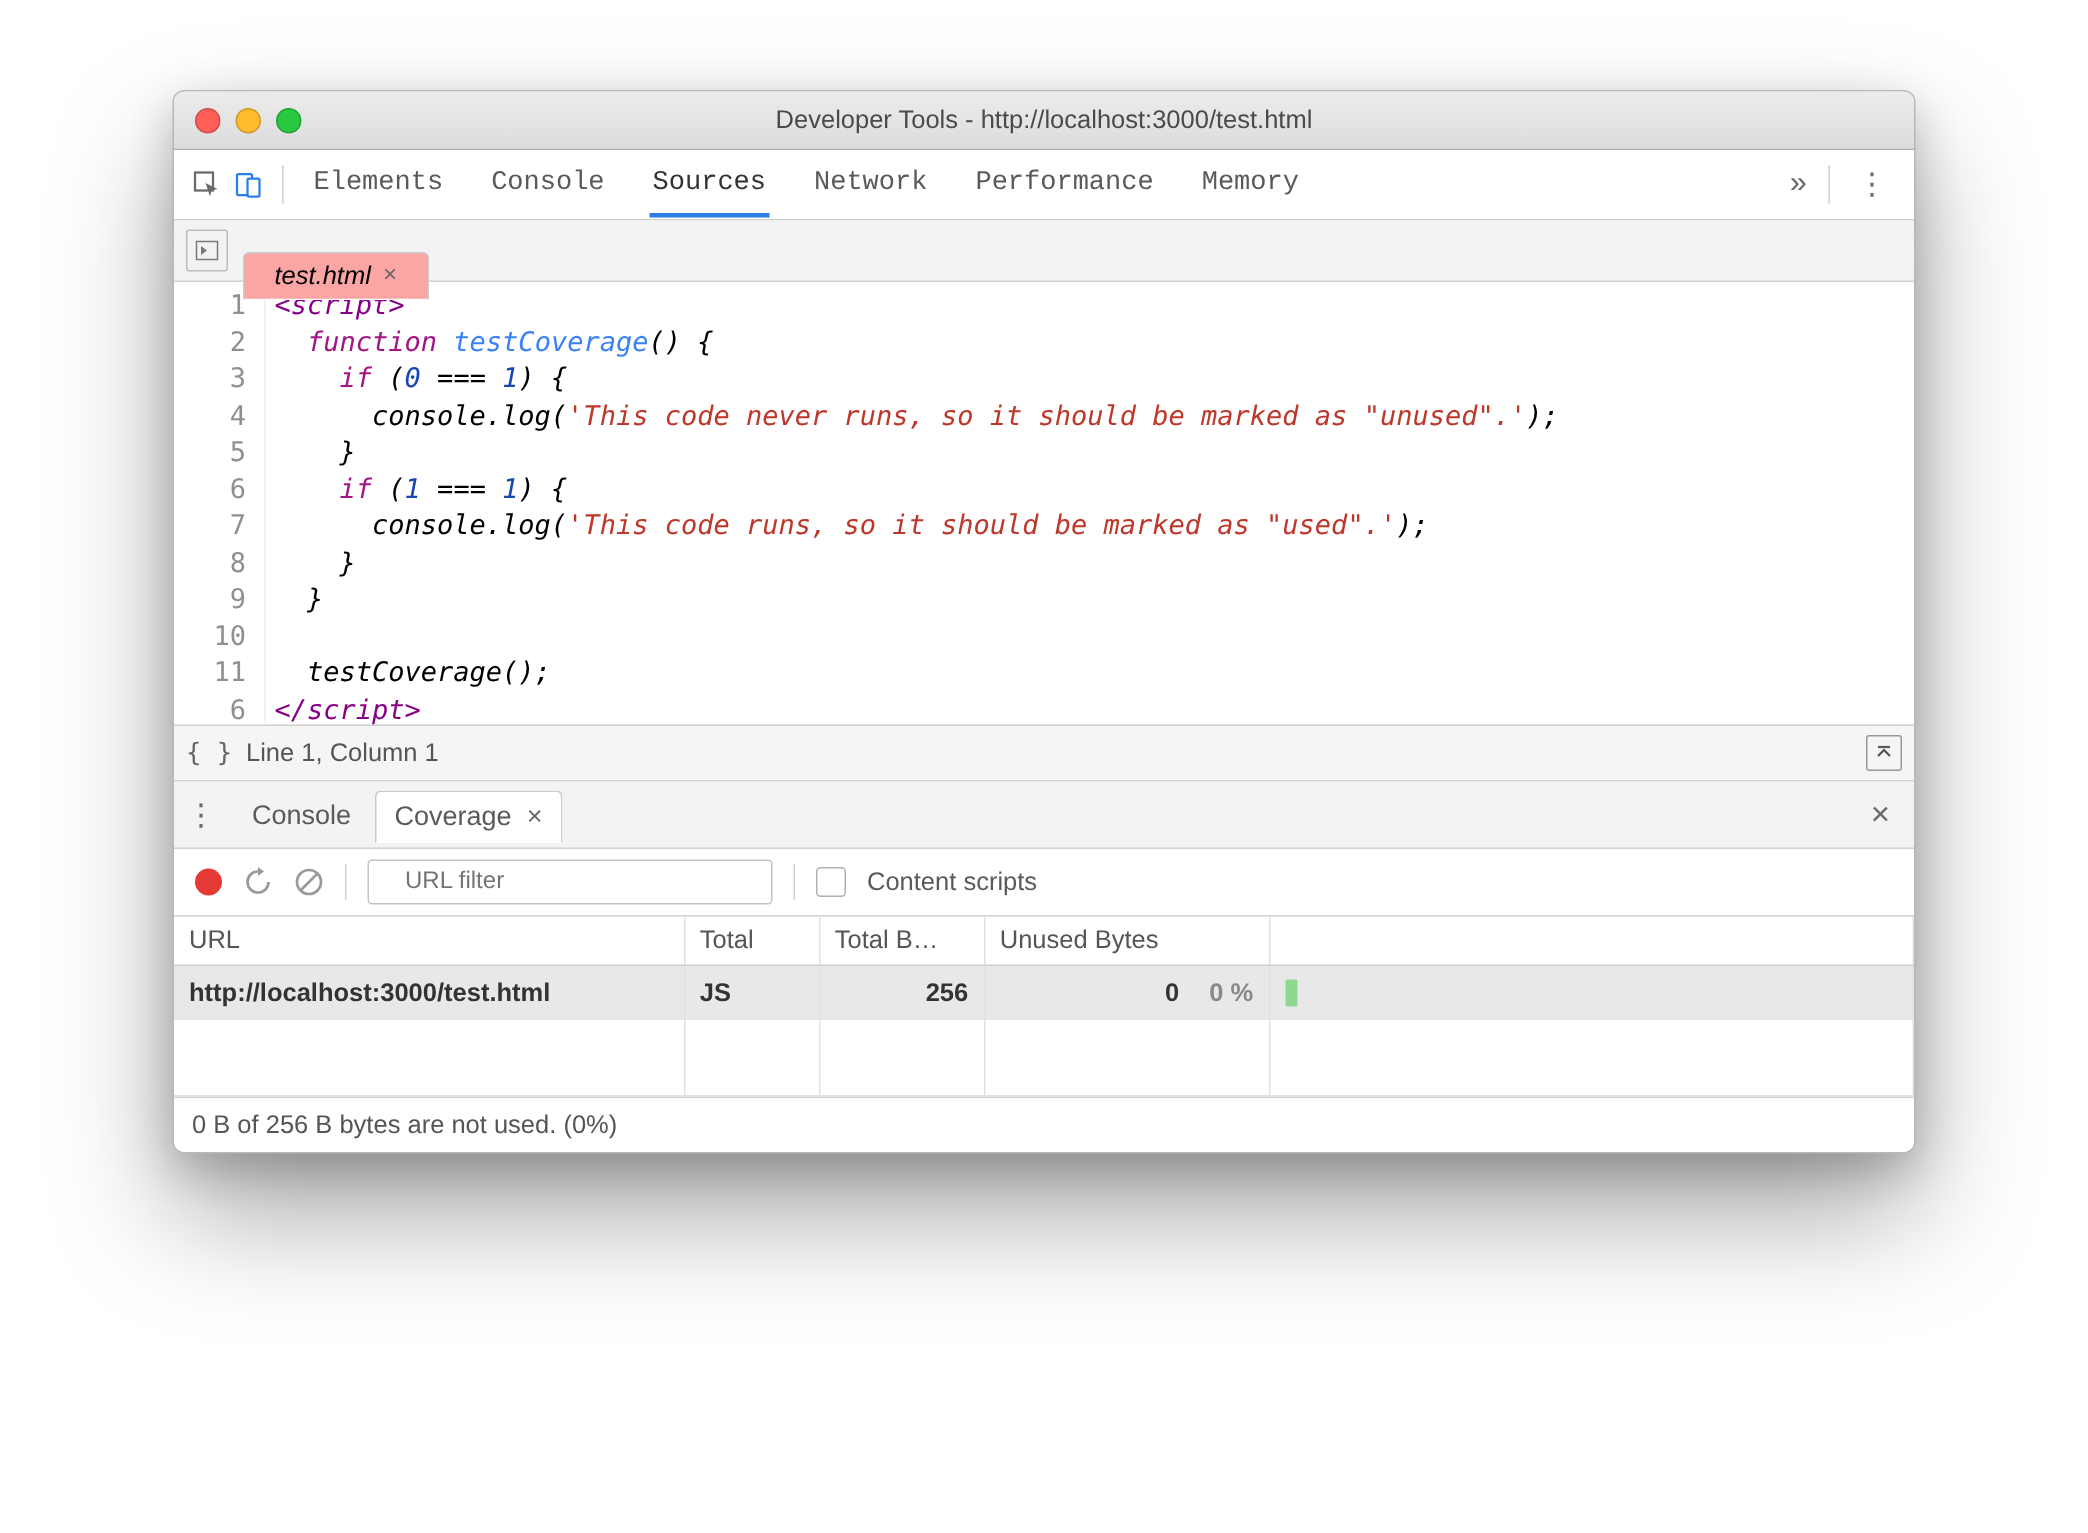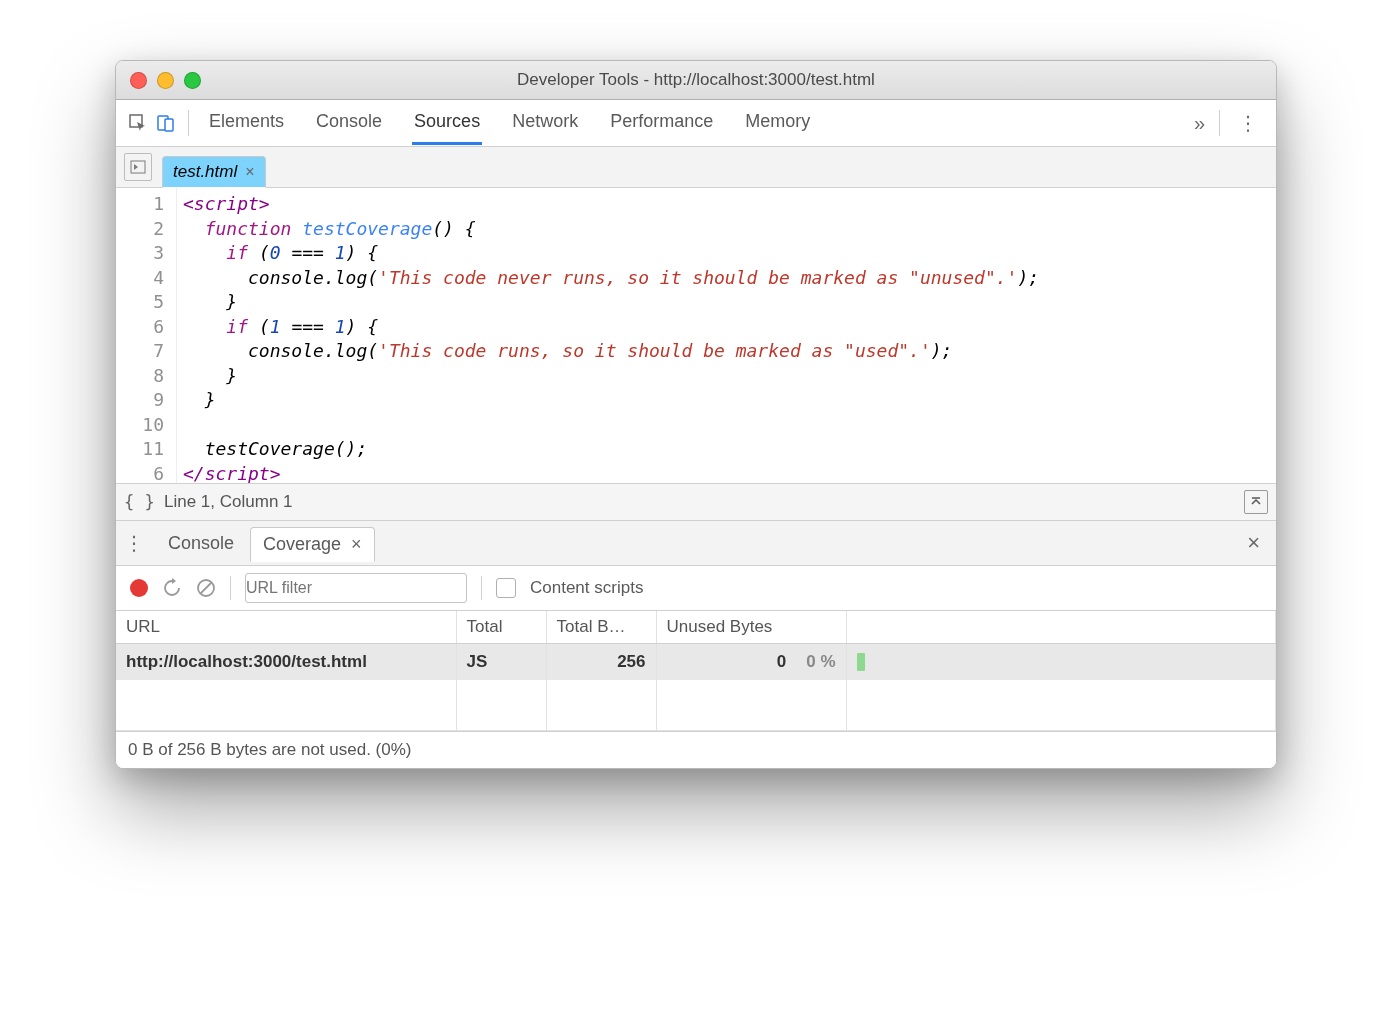--- a/index.html
+++ b/index.html
@@ -42,20 +42,21 @@
     position:absolute; left:0; right:0; text-align:center;
     font-size:17px; color:#4a4a4a;
   }
   .main-toolbar {
     height: 46px;
     border-bottom: 1px solid #d0d0d0;
     display:flex; align-items:center;
     padding: 0 8px;
     font-size: 18px;
     color: #5a5a5a;
+    font-family: Liberation Mono, monospace;
   }
   .tb-icon { width:28px; display:flex; justify-content:center; align-items:center;}
   .vdiv { width:1px; height:26px; background:#d0d0d0; margin:0 8px;}
   .panel-tabs { display:flex; gap: 28px; margin-left: 10px; flex:1;}
   .panel-tab { padding: 10px 2px; cursor:default;}
   .panel-tab.active { color:#333; border-bottom: 3px solid #2b7de9; }
   .more-btn { font-size:20px; color:#6a6a6a; padding:0 6px;}
   .kebab { font-size:20px; color:#6a6a6a; padding: 0 10px;}
 
   .file-tab-row {
@@ -63,24 +64,24 @@
     background:#f3f3f3;
     border-bottom:1px solid #d0d0d0;
     display:flex; align-items:center; gap:10px;
     padding-left:8px;
   }
   .nav-icon {
     width:26px;height:26px; border:1px solid #bdbdbd; display:flex;align-items:center;justify-content:center;
     border-radius:2px; font-size:13px; color:#6a6a6a;
   }
   .file-tab {
-    height:30px; background:#7dd3fc; border:1px solid #c9c9c9; border-bottom-color:#fff;
-    border-radius: 4px 4px 0 0; display:flex;align-items:center; padding:0 10px; gap:8px;
+    height:30px; background:#fca5a5; border:1px solid #c9c9c9; border-bottom-color:#fff;
+    border-radius: 4px 4px 0 0; display:flex;align-items:center; padding:0 20px; gap:8px;
     font-size:17px; font-style: italic;
-    position:relative; top:5px;
+    position:relative; top:17px;
   }
   .file-close { font-style:normal; color:#666; font-size:16px;}
 
   .code-area { display:flex; height: 295px; background:#fff; font-family: Menlo, Consolas, monospace; font-size:18px; line-height:24.5px; overflow:hidden;}
   .gutter { background:#fff; border-right:1px solid #eee; text-align:right; color:#909090; padding: 4px 0;}
   .gut-row { display:flex; height:24.5px; align-items:center;}
   .ln { width:48px; padding-right:6px;}
   .cov { width:6px; }
   .cov.g { background:#7fd77f;}
   .code { padding: 4px 6px; white-space:pre;font-style:italic;}
@@ -114,21 +115,21 @@
   .drawer-close{ margin-left:auto; font-size:22px; color:#6a6a6a; padding:0 10px;}
   
   .coverage-toolbar{
     height:44px; display:flex; align-items:center; gap:14px; padding:0 14px;
     border-bottom:1px solid #d0d0d0; font-size:17px; color:#5a5a5a;
   }
   .rec-dot{ width:18px;height:18px; background:#e53935; border-radius:50%;}
   .tb-ico{ color:#9a9a9a; font-size:19px;}
   .url-filter{
     height:28px; width:220px; border:1px solid #c4c4c4; border-radius:3px;
-    padding:0 0; font-size:16px; color:#c2410c;
+    padding:0 24px; font-size:16px; color:#c2410c;
   }
   .checkbox{
     width:18px;height:18px; border:1px solid #b0b0b0; border-radius:3px; background:#fff;
   }
   .mini-div{width:1px;height:24px;background:#d0d0d0;}
 
   table.coverage {
     width:100%; border-collapse:collapse; font-size:17px; color:#333;
   }
   table.coverage th{

